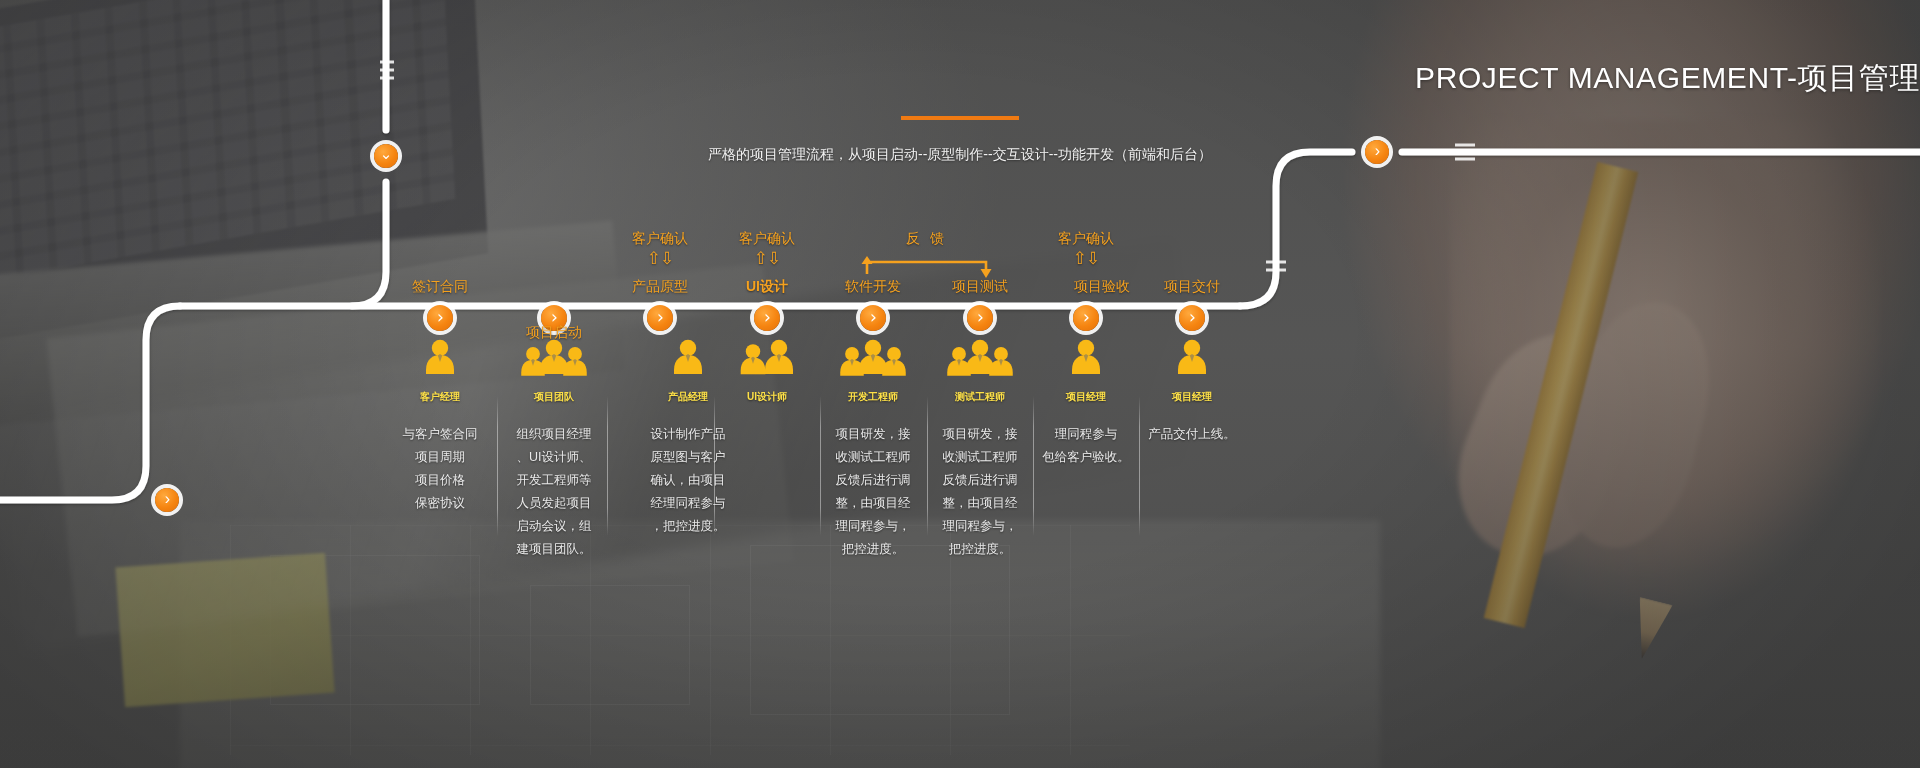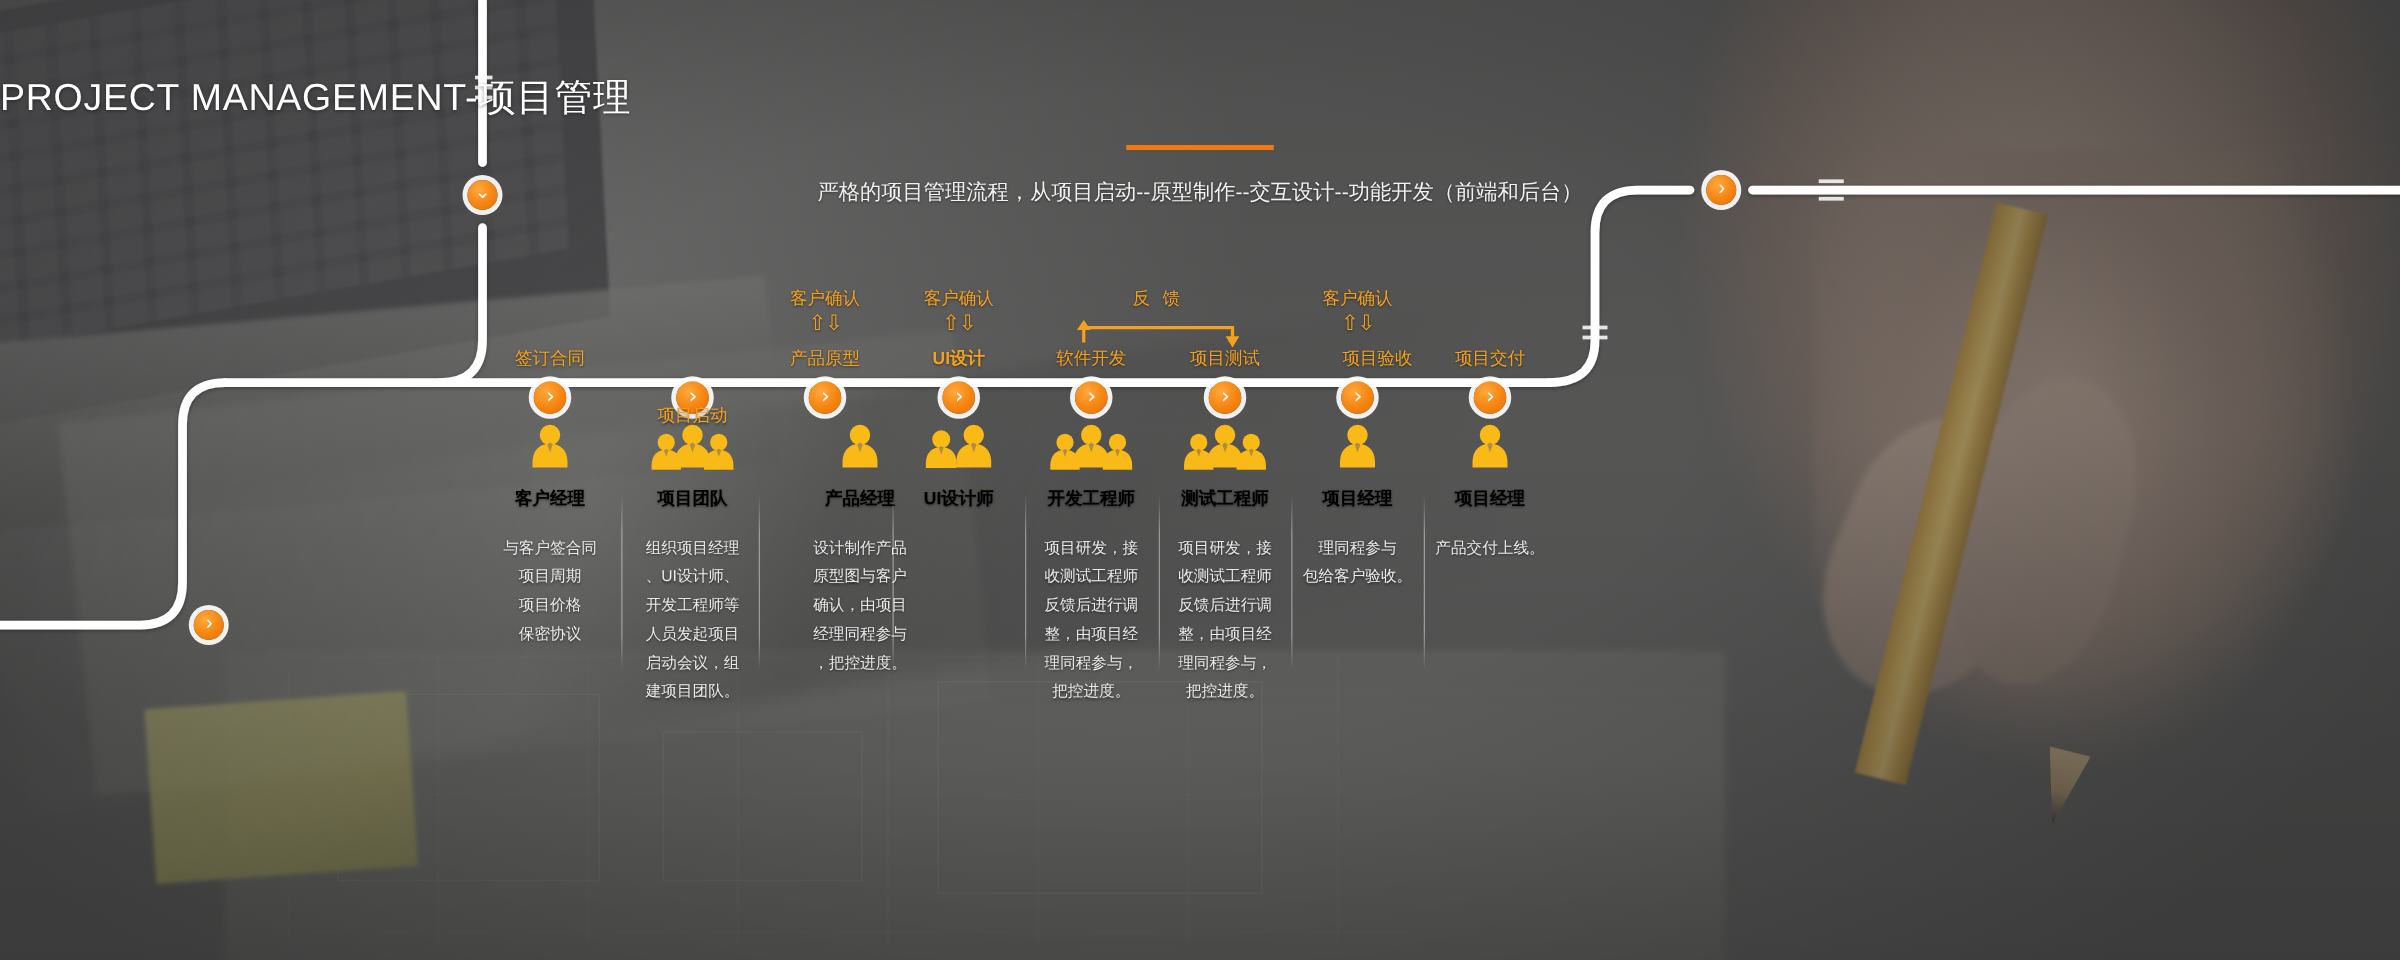--- a/index.html
+++ b/index.html
@@ -108,35 +108,35 @@
     position:absolute; left:0; top:330px; width:1200px; height:230px;
     background:linear-gradient(118deg, rgba(255,255,255,0) 0%, rgba(255,255,255,.09) 38%, rgba(0,0,0,.20) 55%, rgba(0,0,0,.05) 80%, rgba(255,255,255,0) 100%);
     transform:rotate(-9deg); filter:blur(6px);
   }
 
   
   #content { position:absolute; inset:0; }
 
   .title {
     position:absolute; left:0; right:0; top:58px;
-    text-align:left;
+    text-align:right;
     font-size:30px; font-weight:400; letter-spacing:.6px;
     color:#ffffff;
     text-shadow:0 1px 3px rgba(0,0,0,.45);
   }
   .title .cn { font-weight:500; }
 
   .rule {
     position:absolute; left:50%; top:116px; width:118px; height:4px;
     margin-left:-59px; background:#f07a12;
   }
 
   .subtitle {
     position:absolute; left:50%; top:143px; width:900px; margin-left:-450px;
-    text-align:center; color:#f2f2f2; font-size:17px; line-height:22px;
+    text-align:center; color:#f2f2f2; font-size:14px; line-height:22px;
     text-shadow:0 1px 2px rgba(0,0,0,.5);
   }
 
   
   #path { position:absolute; inset:0; pointer-events:none; }
 
   .node {
     position:absolute; top:305px; width:26px; height:26px; margin-left:-13px;
     border-radius:50%;
     background:radial-gradient(circle at 38% 32%, #ffa93d 0%, #f58410 55%, #e2700a 100%);
@@ -184,21 +184,21 @@
     text-shadow:0 1px 2px rgba(0,0,0,.5);
   }
 
   
   .col {
     position:absolute; top:336px; width:104px; margin-left:-52px;
     text-align:center;
   }
   .col .icon { height:48px; display:flex; align-items:flex-end; justify-content:center; }
   .col .role {
-    margin-top:6px; font-size:14px; color:#000000; font-weight:600;
+    margin-top:6px; font-size:10px; color:#fde047; font-weight:600;
     text-shadow:0 1px 2px rgba(0,0,0,.5);
   }
   .col .desc {
     margin-top:19px; font-size:12.5px; line-height:23px; color:#eaeaea;
     text-shadow:0 1px 2px rgba(0,0,0,.5);
   }
   .divider {
     position:absolute; top:396px; width:1px; height:140px;
     background:linear-gradient(180deg, rgba(255,255,255,0) 0%, rgba(255,255,255,.42) 22%, rgba(255,255,255,.42) 80%, rgba(255,255,255,0) 100%);
   }

